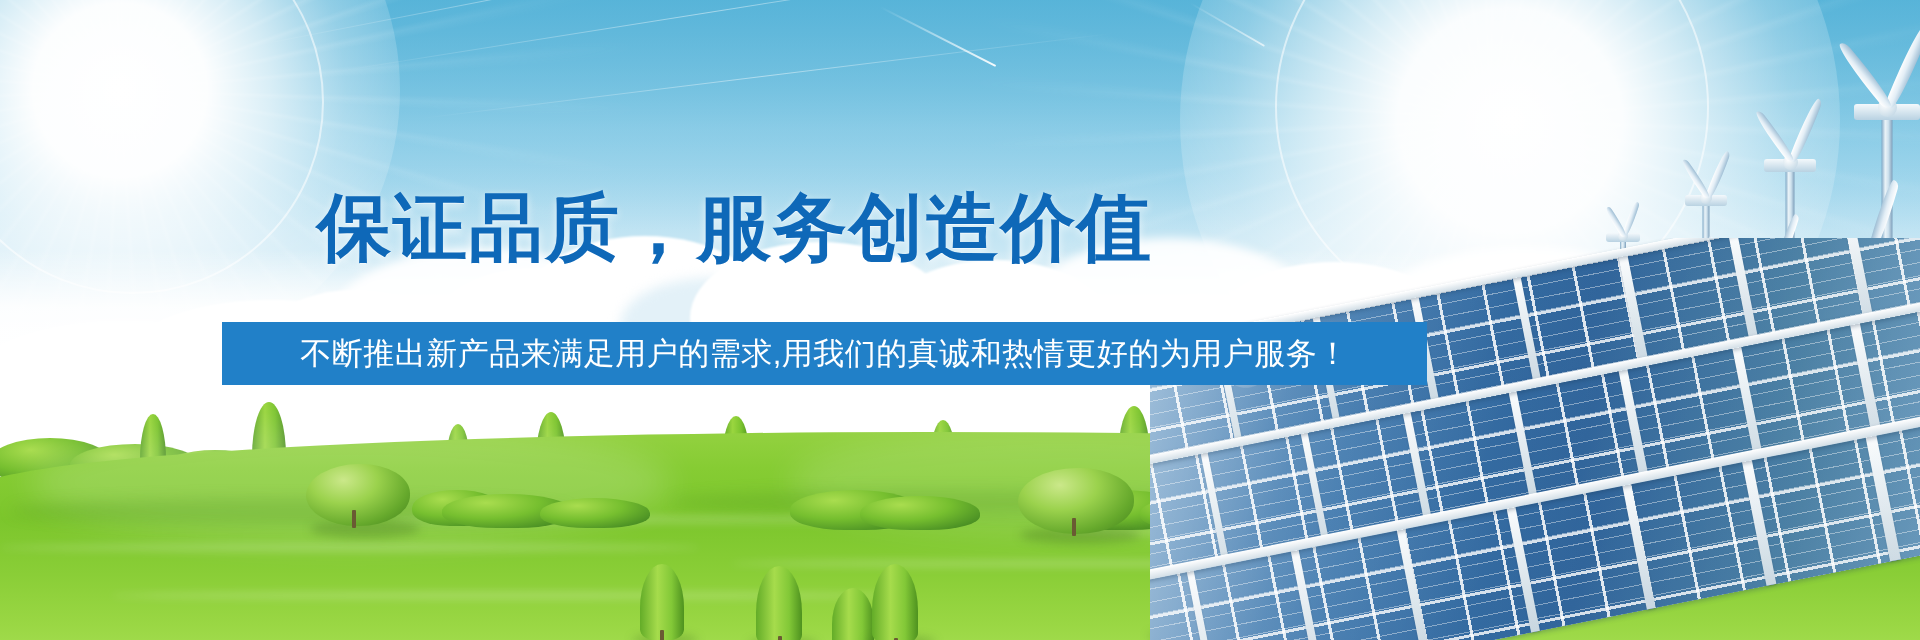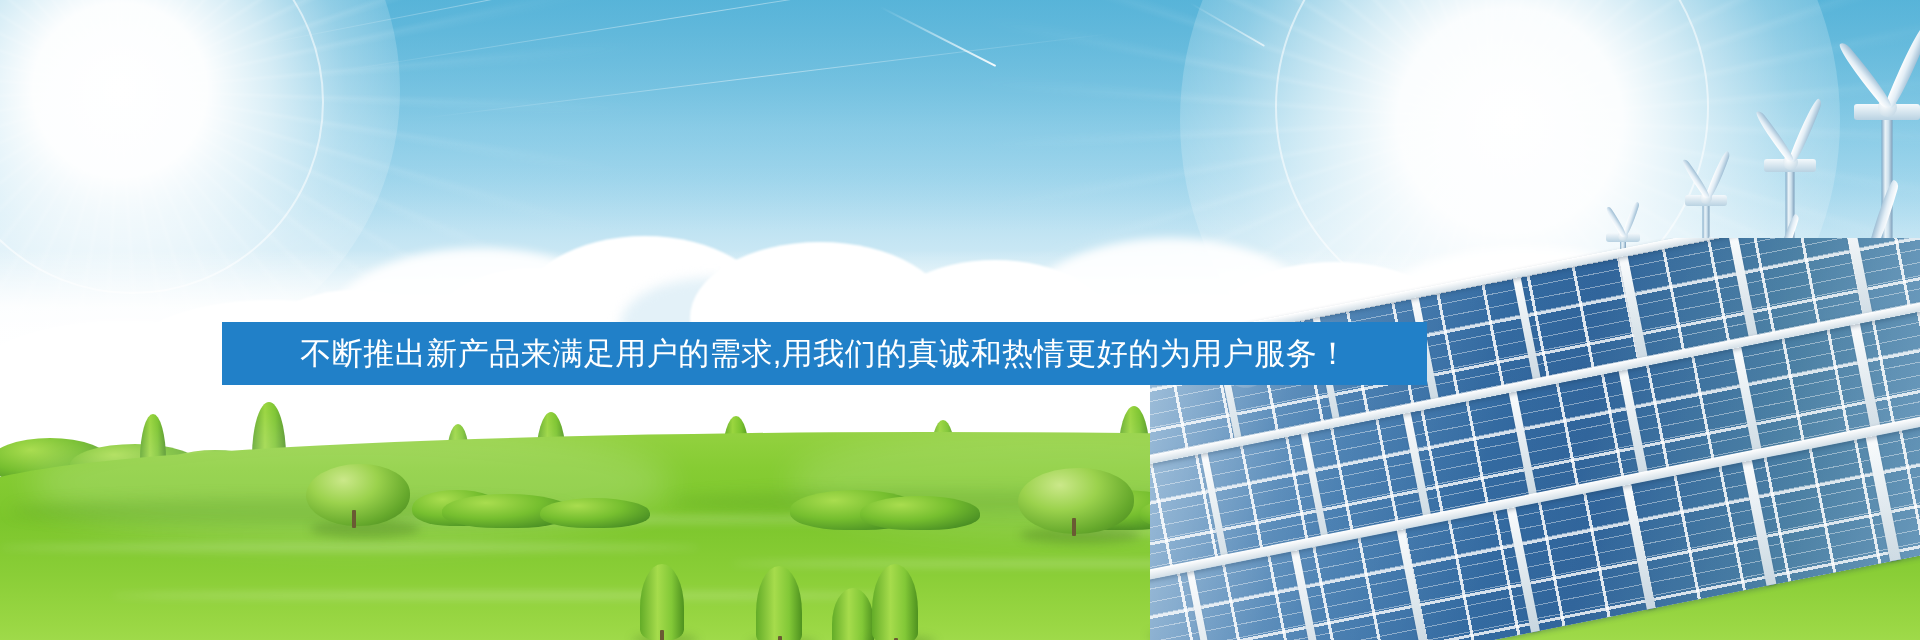--- a/index.html
+++ b/index.html
@@ -433,18 +433,19 @@
       <div class="solar-mullion" style="left:668px;top:0;width:10px;height:130px;"></div>
       <div class="solar-mullion" style="left:794px;top:0;width:11px;height:130px;"></div>
       <div class="solar-sheen"></div>
     </div>
 
     <div class="solar-rail" style="left:-30px;top:110px;width:900px;height:8px;transform:rotate(-11.2deg);transform-origin:0 0;"></div>
     <div class="solar-rail" style="left:-46px;top:226px;width:920px;height:9px;transform:rotate(-11.2deg);transform-origin:0 0;"></div>
     <div class="solar-rail" style="left:-64px;top:344px;width:950px;height:10px;transform:rotate(-11.2deg);transform-origin:0 0;"></div>
   </div>
 
+  <div class="headline">保证品质，服务创造价值</div>
 
   <div class="subbar">
     <div class="subbar-text">不断推出新产品来满足用户的需求,用我们的真诚和热情更好的为用户服务！</div>
   </div>
 
 </div>
 
 </body></html>

